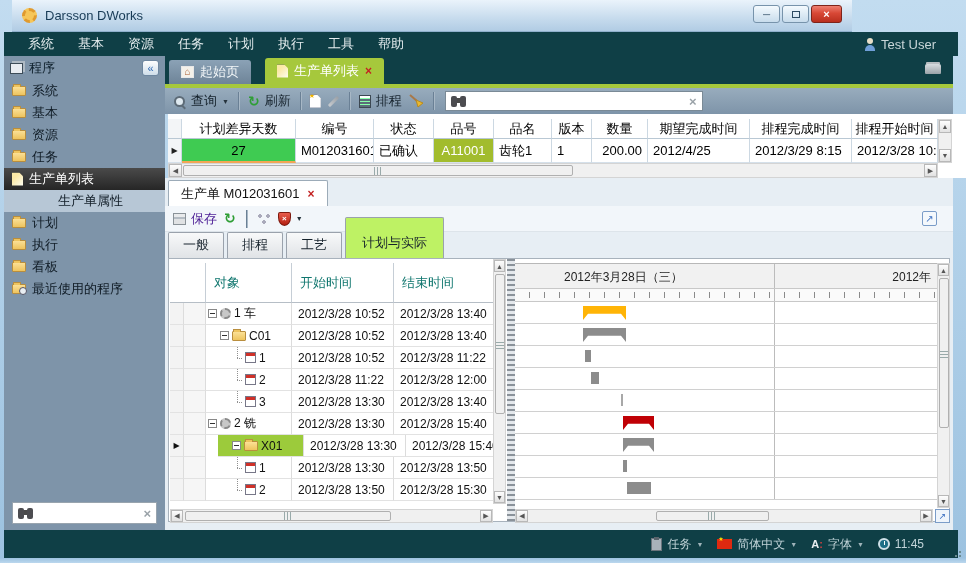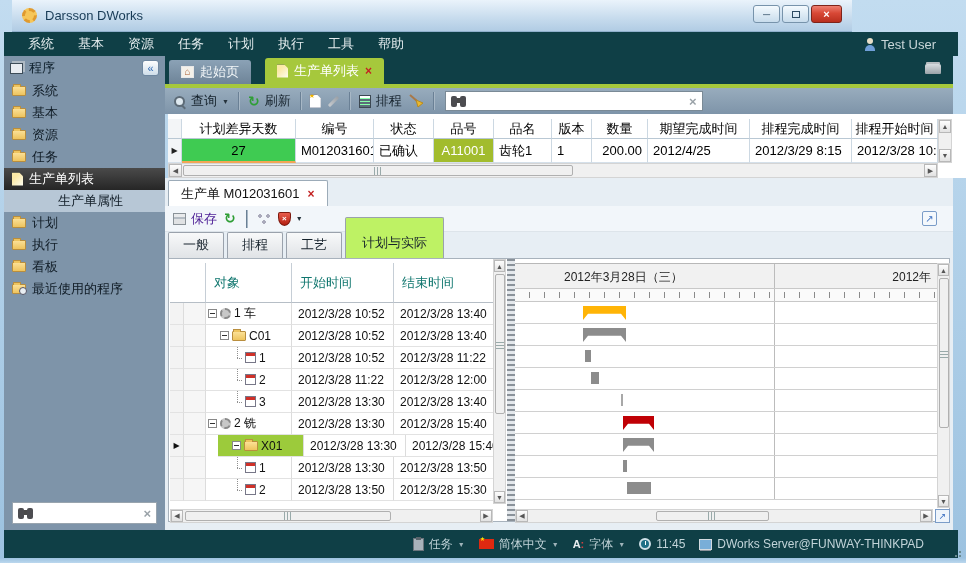--- a/index.html
+++ b/index.html
@@ -630,20 +630,16 @@
       </span>
       <span class="st-item">
         <span class="icon-fontA">A</span>
         <span>字体</span>
         <span class="st-caret">▼</span>
       </span>
       <span class="st-item">
         <span class="icon-clock"></span>
         <span>11:45</span>
       </span>
-      <span class="st-item">
-        <span class="icon-monitor"></span>
-        <span>DWorks Server@FUNWAY-THINKPAD</span>
-      </span>
     </div>
   <span id="grip"></span>
   <div id="bottom-edge"></div>
 </div>
 
 </body></html>

